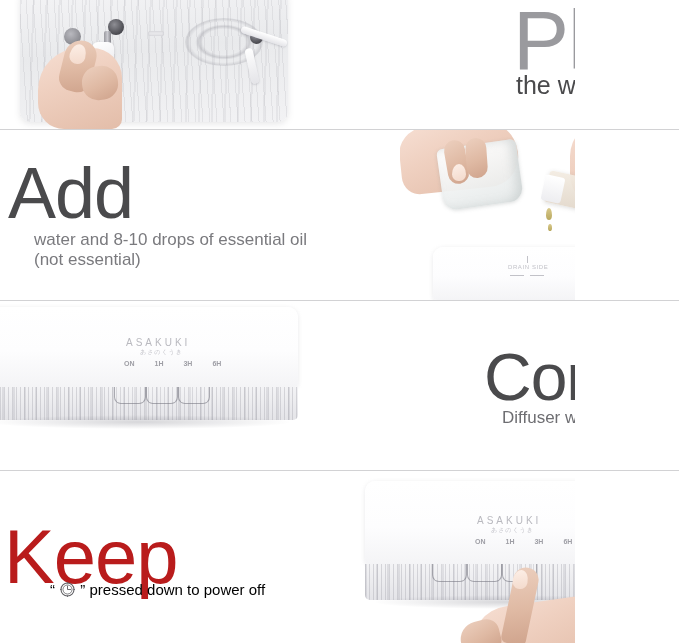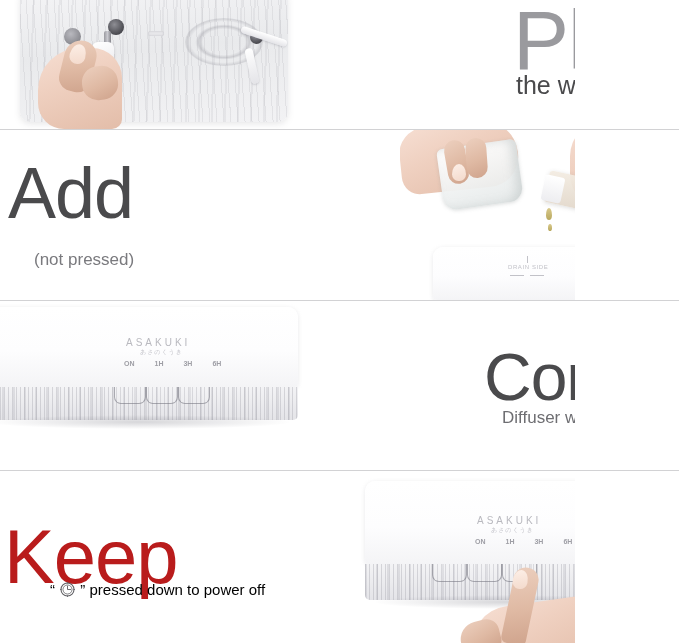--- a/index.html
+++ b/index.html
@@ -106,21 +106,22 @@
 
   <div class="headline" style="left:513px;top:-8px;font-size:84px;color:#9a9a9e;">Plug</div>
   <div class="sub" style="left:516px;top:71px;font-size:25px;color:#4a4a4c;">the water</div>
 </div>
 
 <div class="divider" style="top:129px;"></div>
 
 <div class="panel" style="top:130px;height:170px;">
 
   <div class="headline" style="left:8px;top:22px;font-size:72px;color:#4a4a4c;">Add</div>
-  <div class="sub" style="left:34px;top:120px;font-size:17px;color:#7a7a7e;">(not pressed)</div>
+  <div class="sub" style="left:34px;top:100px;font-size:17px;color:#7a7a7e;">water and 8-10 drops of essential oil</div>
+  <div class="sub" style="left:34px;top:120px;font-size:17px;color:#7a7a7e;">(not essential)</div>
 
   <div class="scene" style="left:400px;top:0;width:279px;height:170px;">
 
     <div class="skin" style="left:0px;top:-6px;width:118px;height:66px;border-radius:26px 34px 30px 18px;transform:rotate(-6deg);"></div>
     <div class="cup" style="left:40px;top:14px;width:80px;height:62px;transform:rotate(-8deg);"></div>
     <div class="skin-d" style="left:46px;top:10px;width:21px;height:44px;border-radius:11px;transform:rotate(-10deg);"></div>
     <div class="skin-d" style="left:66px;top:8px;width:21px;height:40px;border-radius:11px;transform:rotate(-4deg);"></div>
     <div class="nail" style="left:52px;top:34px;width:14px;height:17px;"></div>
 
     <div class="skin" style="left:170px;top:-8px;width:109px;height:86px;border-radius:34px 24px 30px 34px;"></div>

